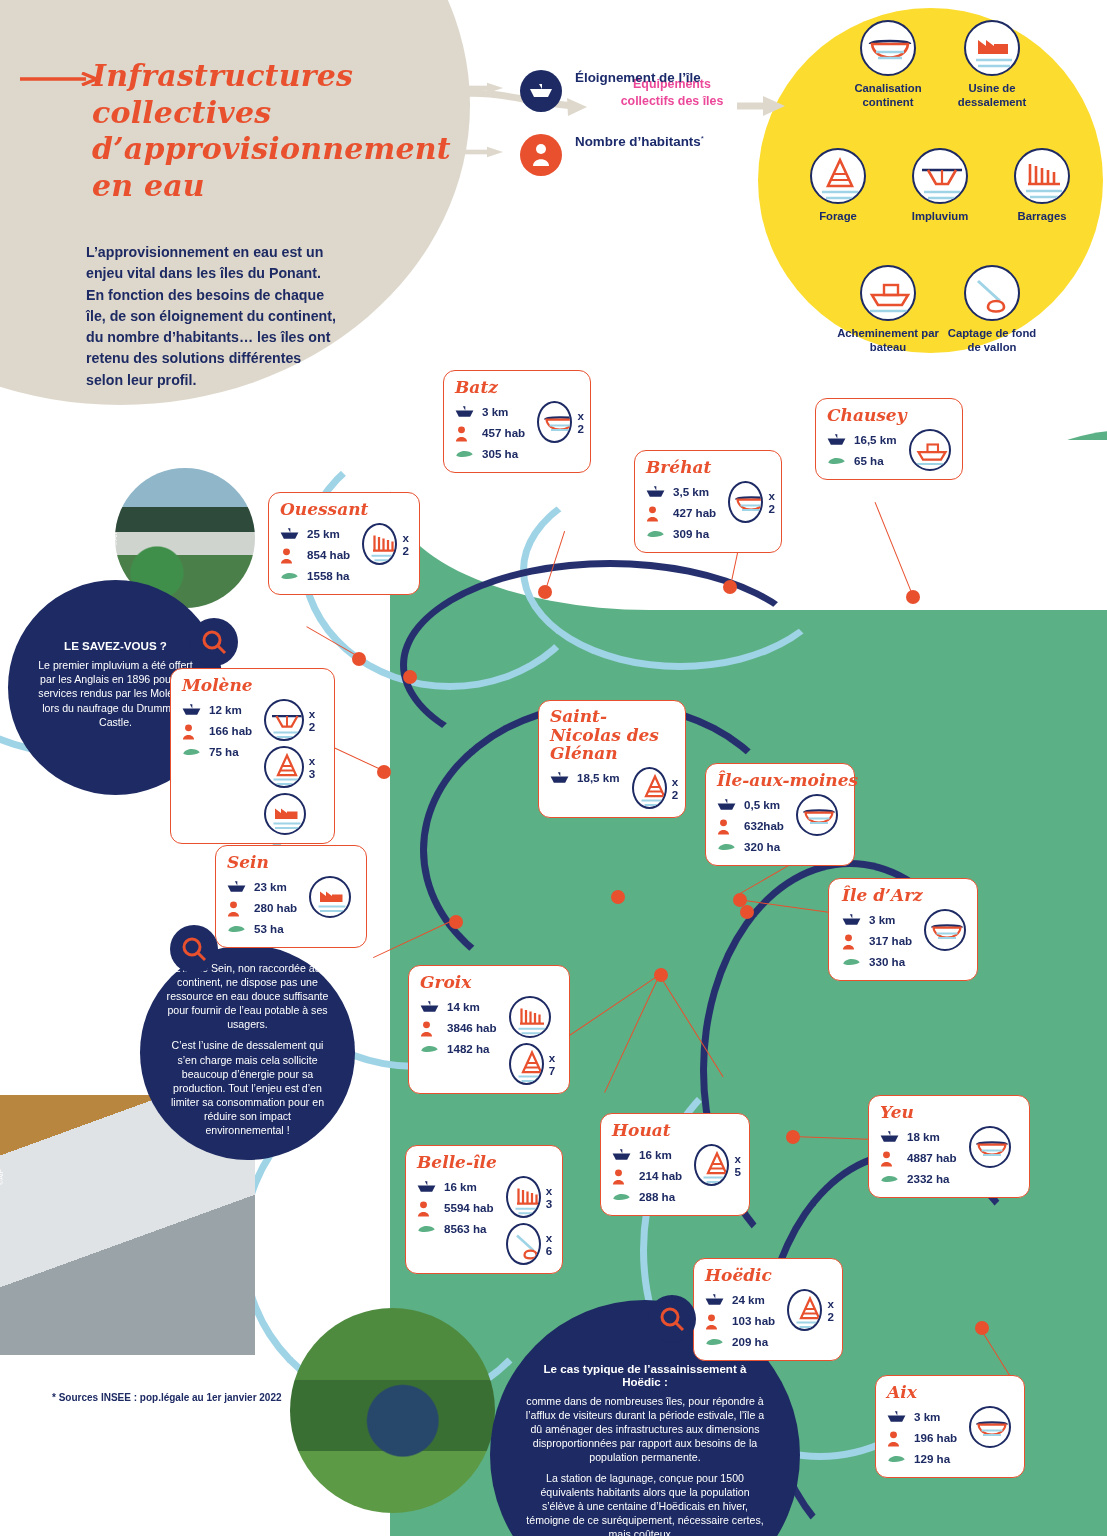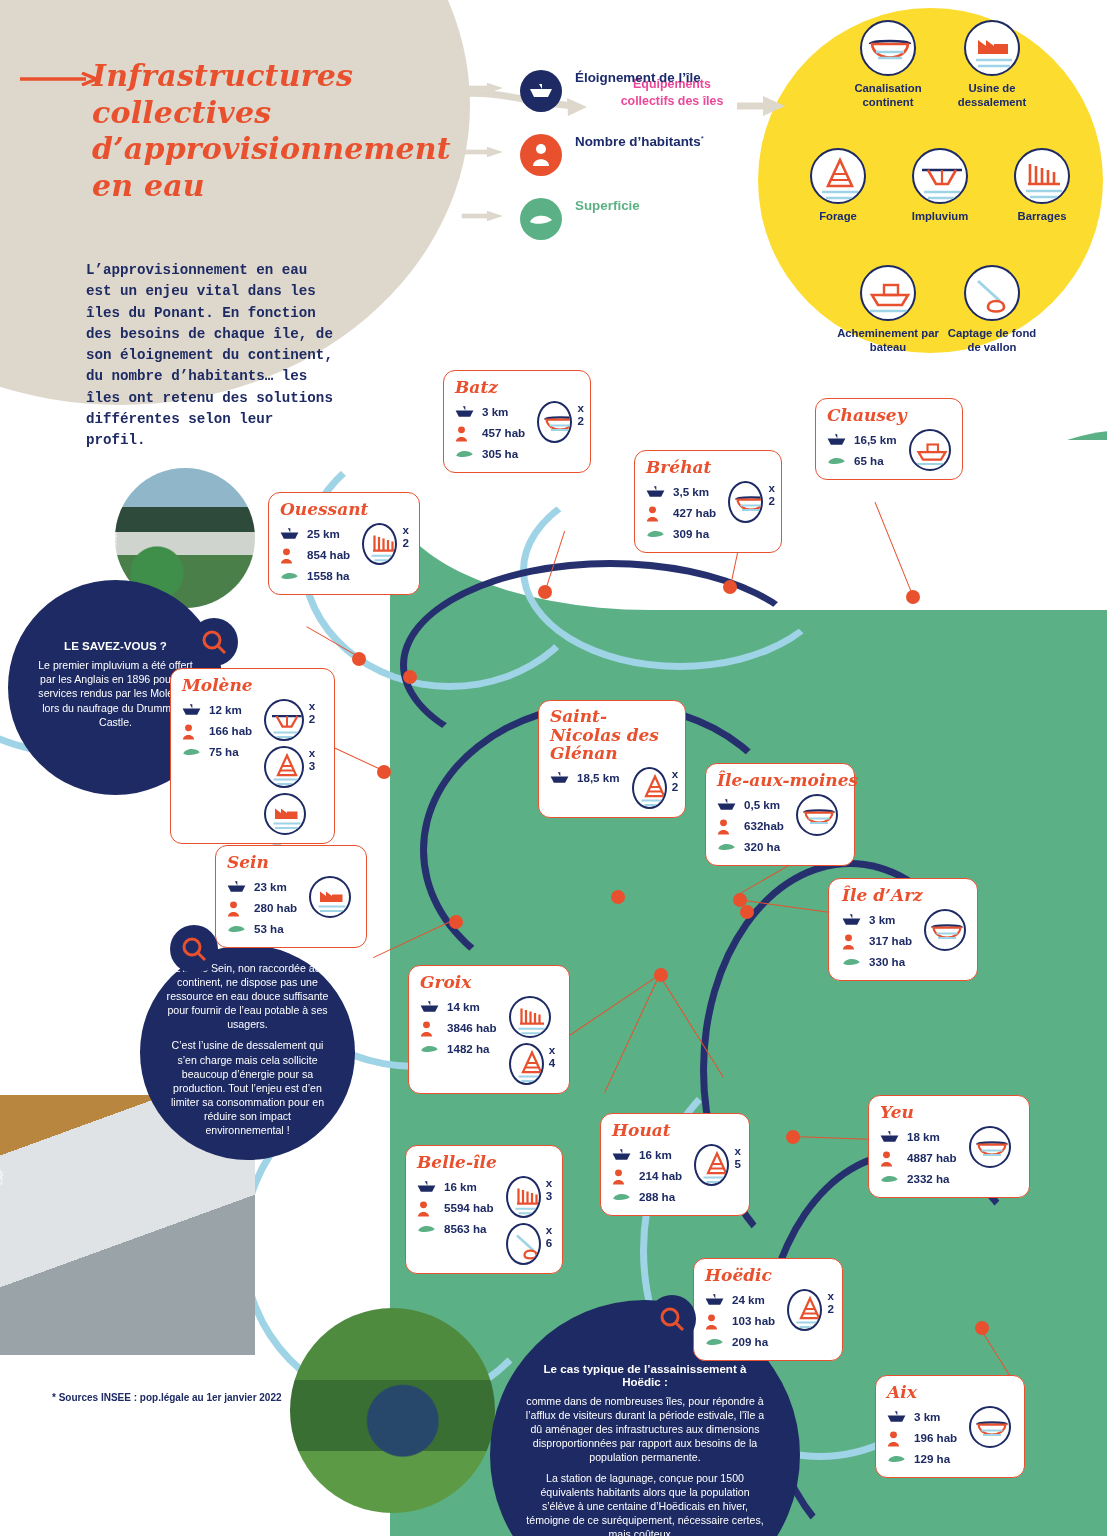--- a/index.html
+++ b/index.html
@@ -44,22 +44,22 @@
   
   #title {
     position:absolute; left:92px; top:58px; width:340px; z-index:7;
     font-family:"DejaVu Serif", serif; font-style:italic; font-weight:bold;
     color:#e8502e; font-size:30px; line-height:1.22; letter-spacing:.2px;
   }
   #arrow-title {
     position:absolute; left:20px; top:72px; width:80px; height:14px; z-index:8;
   }
   #intro {
-    position:absolute; left:86px; top:260px; width:255px; z-index:7;
-    font-size:14.2px; line-height:1.5; font-weight:bold; color:#1d2a63;font-family:Liberation Mono, monospace;
+    position:absolute; left:86px; top:242px; width:255px; z-index:7;
+    font-size:14.2px; line-height:1.5; font-weight:bold; color:#1d2a63;
   }
 
   
   #legend { position:absolute; left:520px; top:70px; z-index:7; }
   .legend-row { display:flex; align-items:flex-start; margin-bottom:22px; }
   .legend-ico { width:42px; height:42px; border-radius:50%; display:flex; align-items:center; justify-content:center; }
   .legend-txt { margin-left:13px; font-size:13.4px; font-weight:bold; }
   .legend-arrow { position:absolute; width:70px; height:12px; }
 
   #eq-label {
@@ -87,21 +87,21 @@
   .card .iname {
     font-family:"DejaVu Serif", serif; font-style:italic; font-weight:bold;
     color:#e8502e; font-size:17px; margin:0 0 4px 1px; white-space:nowrap;
   }
   .card .rows { }
   .row { display:flex; align-items:center; height:21px; }
   .row .ic { width:21px; height:16px; margin-right:7px; flex:0 0 21px; }
   .row .val { font-size:11.6px; font-weight:bold; color:#1d2a63; white-space:nowrap; }
   .card .body { display:flex; align-items:flex-start; }
   .card .equips { margin-left:12px; display:flex; flex-direction:column; gap:5px; }
-  .eqrow { display:flex; align-items:flex-start; }
+  .eqrow { display:flex; align-items:center; }
   .eqrow .mini {
     width:42px; height:42px; border-radius:50%; border:2.2px solid #1d2a63;
     background:#fff; position:relative; overflow:hidden;
   }
   .eqrow .mult { font-size:11.6px; font-weight:bold; margin-left:5px; color:#1d2a63; }
 
   
   .bubble {
     position:absolute; background:#1d2a63; border-radius:50%; color:#fff;
     z-index:11; text-align:center; display:flex; align-items:center; justify-content:center;
@@ -215,32 +215,20 @@
     <span class="legend-ico" style="background:#e8502e;">
       <svg width="20" height="26" viewBox="0 0 20 26">
           <circle cx="10" cy="7" r="5" fill="#fff"></circle>
           <path d="M2 24 C2 15 18 15 18 24 Z" fill="#fff"></path>
         </svg>
     </span>
     <span class="legend-txt">Nombre d’habitants</span>
       <span class="star-note">*</span>
   </div>
 
-  <div class="legend-row" style="position:relative;">
-    <svg class="legend-arrow" style="left:-70px;top:12px;" viewBox="0 0 70 18">
-      <path d="M0 9 H44" stroke="#ded8cc" stroke-width="7" fill="none"></path>
-      <path d="M38 1 L62 9 L38 17" fill="#ded8cc"></path>
-    </svg>
-    <span class="legend-ico" style="background:#5cb085;">
-      <svg width="28" height="16" viewBox="0 0 28 16">
-          <path d="M3 11 C6 3 20 3 25 9 C20 13 8 14 3 11 Z" fill="#fff"></path>
-        </svg>
-    </span>
-    <span class="legend-txt" style="color:#5cb085;">Superficie</span>
-  </div>
 </div>
 
 <div id="yellow"></div>
 
 <div class="eq" style="left:836px;top:20px;">
   <div class="circ">
     <svg width="56" height="56" viewBox="0 0 56 56">
         <path d="M8 22 C8 18 48 18 48 22" stroke="#1d2a63" stroke-width="2.6" fill="none"></path>
         <path d="M10 22 C12 40 44 40 46 22 Z" fill="none" stroke="#e8502e" stroke-width="2.6"></path>
         <path d="M14 30 H42 M16 36 H40" stroke="#9fd3e6" stroke-width="2.4"></path>
@@ -712,21 +700,21 @@
               <path d="M10 41 H46 M14 47 H42" stroke="#9fd3e6" stroke-width="2.8"></path>
             </svg></span>
         <span class="mult"></span>
       </div>
       <div class="eqrow">
         <span class="mini"><svg width="42" height="42" viewBox="0 0 56 56">
               <path d="M28 10 L40 36 H16 Z" fill="none" stroke="#e8502e" stroke-width="3"></path>
               <path d="M22 24 H34 M19 30 H37" stroke="#e8502e" stroke-width="2.6"></path>
               <path d="M10 42 H46 M14 48 H42" stroke="#9fd3e6" stroke-width="2.8"></path>
             </svg></span>
-        <span class="mult">x 4</span>
+        <span class="mult">x 7</span>
       </div>
     </div>
   </div>
 </div>
 
 <div class="card" style="left:600px;top:1113px;width:150px;">
   <div class="iname">Houat</div>
   <div class="body">
     <div class="rows">
       <div class="row">

